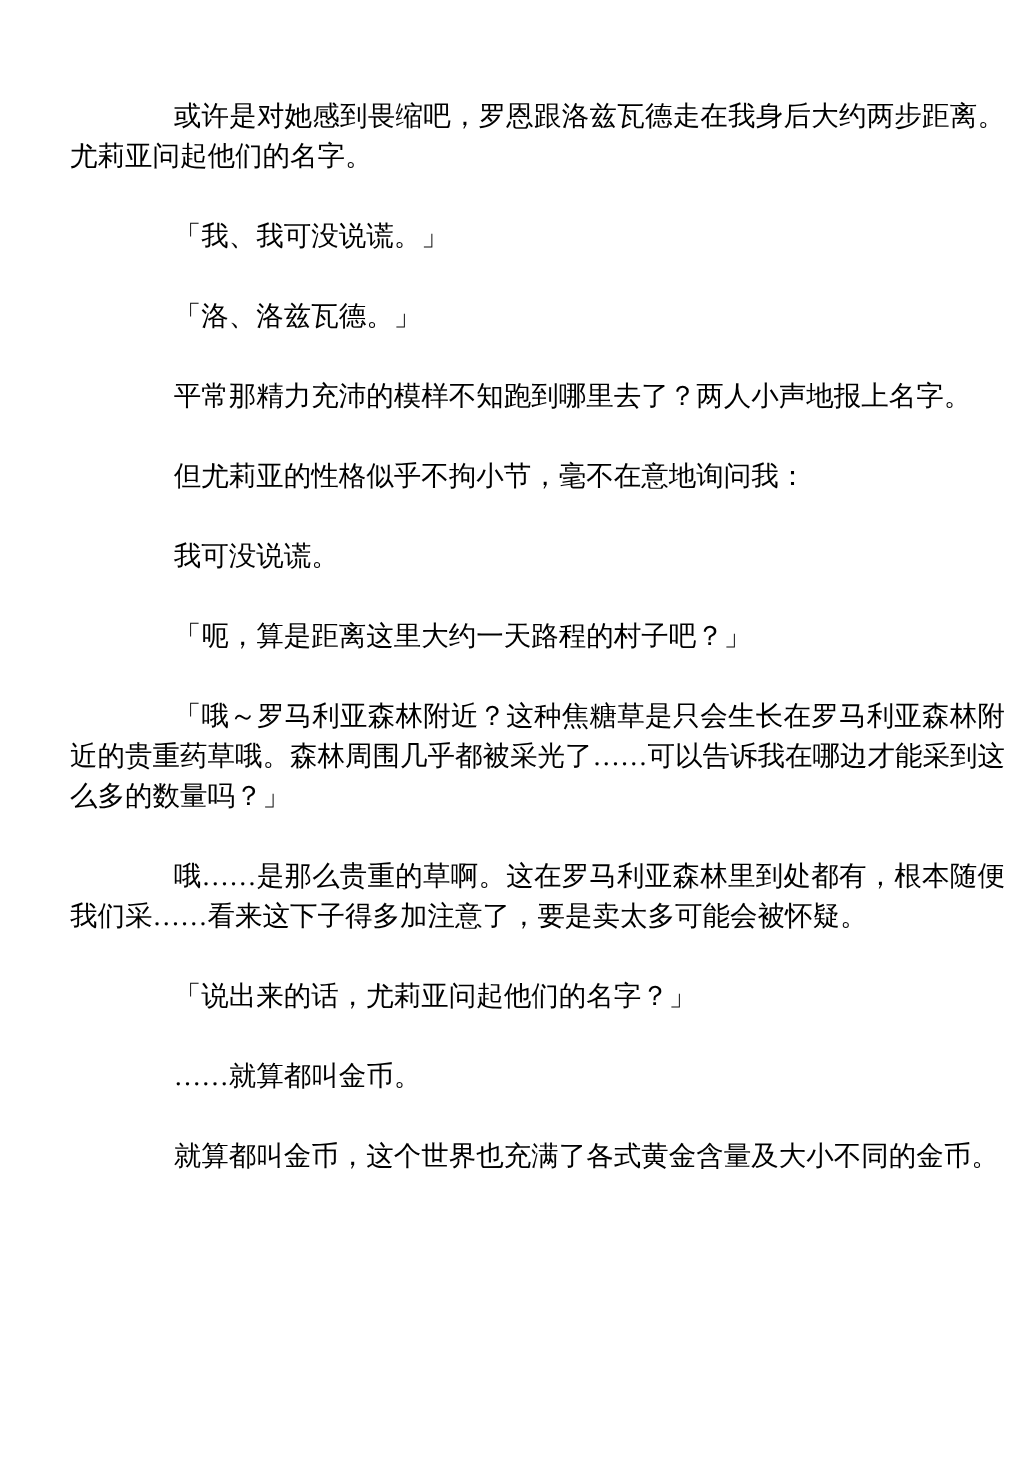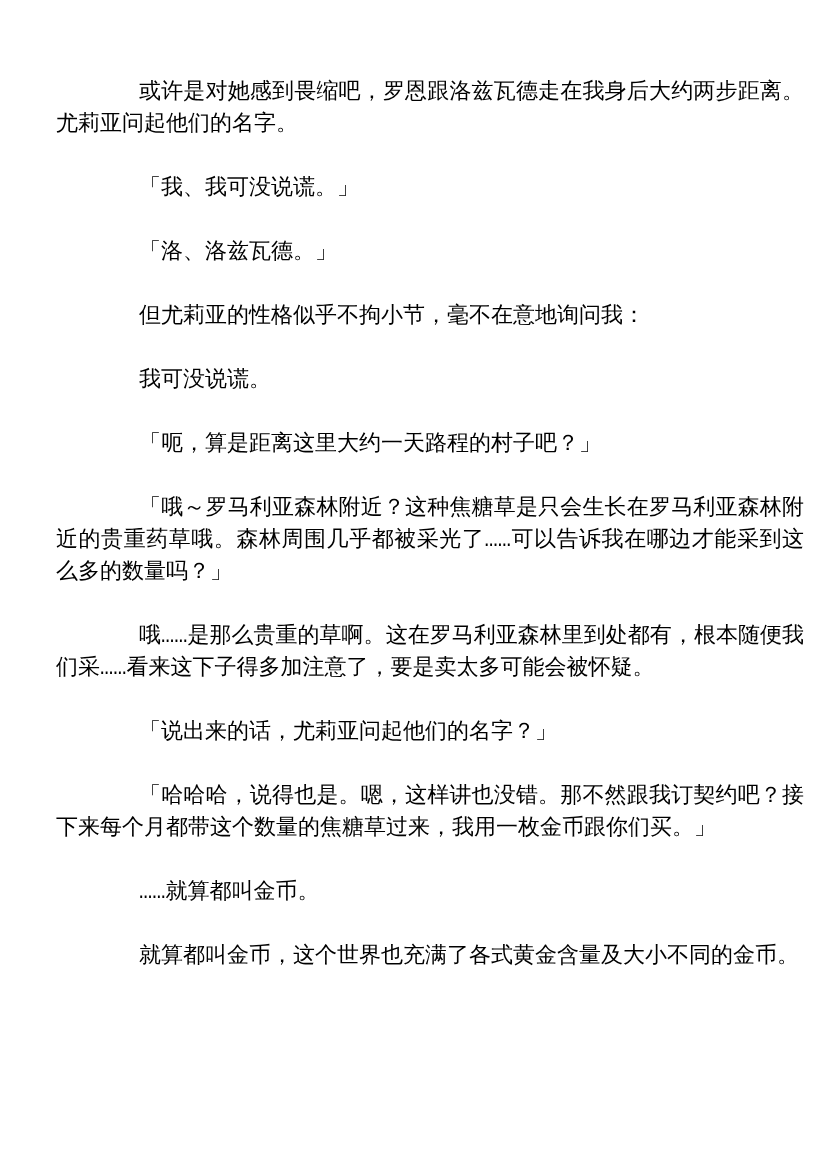--- a/index.html
+++ b/index.html
@@ -22,32 +22,31 @@
     color: #000000;
     text-align: justify;
     letter-spacing: 0;
   }
   .page p.para {
     margin: 0 0 32px 0;
     padding: 0;
     text-indent: 83px;
     word-break: break-all;
     overflow-wrap: break-word;
-    font-family: Liberation Mono, monospace;
   }
 </style>
 </head>
 <body>
 
 <div class="page">
   <p class="para">或许是对她感到畏缩吧，罗恩跟洛兹瓦德走在我身后大约两步距离。尤莉亚问起他们的名字。</p>
   <p class="para">「我、我可没说谎。」</p>
   <p class="para">「洛、洛兹瓦德。」</p>
+  <p class="para">平常那精力充沛的模样不知跑到哪里去了？两人小声地报上名字。</p>
   <p class="para">但尤莉亚的性格似乎不拘小节，毫不在意地询问我：</p>
   <p class="para">我可没说谎。</p>
   <p class="para">「呃，算是距离这里大约一天路程的村子吧？」</p>
   <p class="para">「哦～罗马利亚森林附近？这种焦糖草是只会生长在罗马利亚森林附近的贵重药草哦。森林周围几乎都被采光了……可以告诉我在哪边才能采到这么多的数量吗？」</p>
   <p class="para">哦……是那么贵重的草啊。这在罗马利亚森林里到处都有，根本随便我们采……看来这下子得多加注意了，要是卖太多可能会被怀疑。</p>
   <p class="para">「说出来的话，尤莉亚问起他们的名字？」</p>
-  <p class="para">「哈哈哈，说得也是。嗯，这样讲也没错。那不然跟我订契约吧？接下来每个月都带这个数量的焦糖草过来，我用一枚金币跟你们买。」</p>
   <p class="para">……就算都叫金币。</p>
   <p class="para">就算都叫金币，这个世界也充满了各式黄金含量及大小不同的金币。</p>
 </div>
 
 </body></html>

